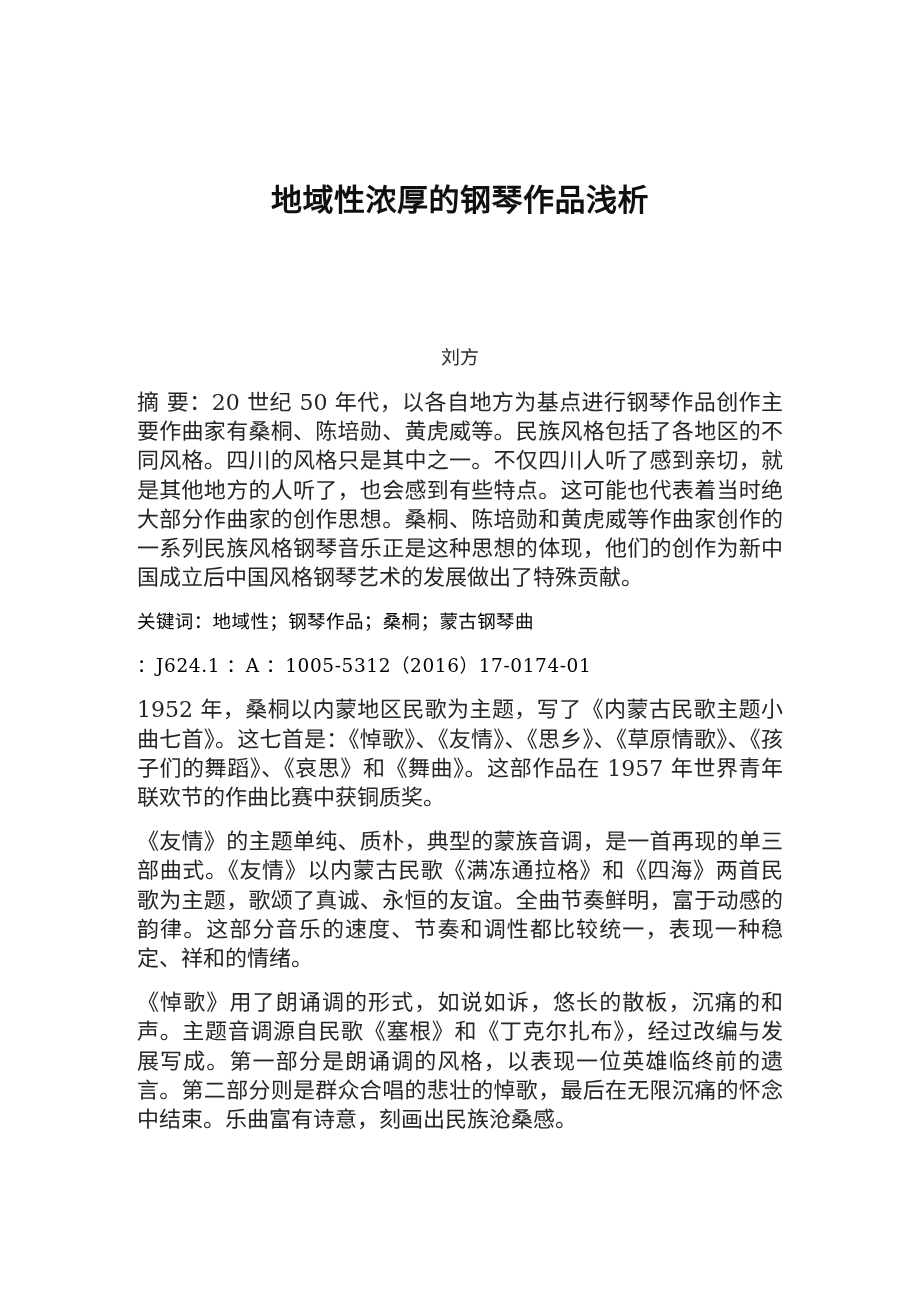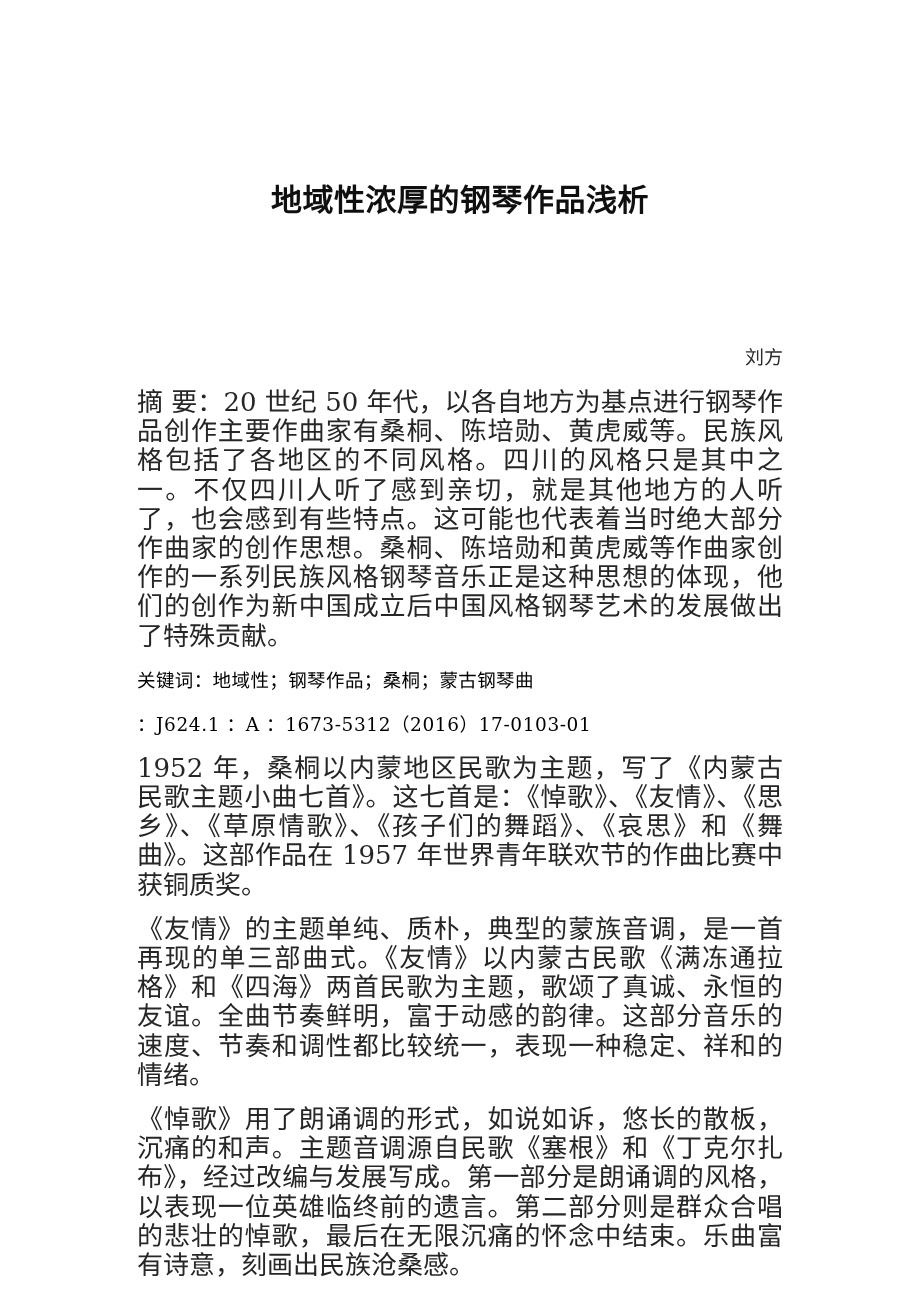--- a/index.html
+++ b/index.html
@@ -57,26 +57,26 @@
     left: 0;
     top: 343px;
     width: 646px;
   }
 
   .author {
     font-size: 19px;
     line-height: 29px;
     color: #2b2b2b;
     margin: 0 0 16px 0;
-    text-align: right;
+    text-align: center;
   }
 
   p.para {
     margin: 0 0 15px 0;
-    font-size: 26px;
+    font-size: 22px;
     line-height: 29.2px;
     text-align: justify;
     text-justify: inter-ideograph;
     color: #262626;
     word-break: break-all;
     letter-spacing: 0px;
   }
 
   p.para:last-child {
     margin-bottom: 0;
@@ -105,21 +105,21 @@
     <h1 class="doc-title">地域性浓厚的钢琴作品浅析</h1>
 
     <div class="flow">
 
       <div class="author">刘方</div>
 
       <p class="para">摘  要：20 世纪 50 年代，以各自地方为基点进行钢琴作品创作主要作曲家有桑桐、陈培勋、黄虎威等。民族风格包括了各地区的不同风格。四川的风格只是其中之一。不仅四川人听了感到亲切，就是其他地方的人听了，也会感到有些特点。这可能也代表着当时绝大部分作曲家的创作思想。桑桐、陈培勋和黄虎威等作曲家创作的一系列民族风格钢琴音乐正是这种思想的体现，他们的创作为新中国成立后中国风格钢琴艺术的发展做出了特殊贡献。</p>
 
       <div class="meta-line">关键词：地域性；钢琴作品；桑桐；蒙古钢琴曲</div>
 
-      <div class="meta-line code-line">：J624.1 ：A ：1673-5312（2016）17-0103-01</div>
+      <div class="meta-line code-line">：J624.1 ：A ：1005-5312（2016）17-0174-01</div>
 
       <p class="para">1952 年，桑桐以内蒙地区民歌为主题，写了《内蒙古民歌主题小曲七首》。这七首是：《悼歌》、《友情》、《思乡》、《草原情歌》、《孩子们的舞蹈》、《哀思》和《舞曲》。这部作品在 1957 年世界青年联欢节的作曲比赛中获铜质奖。</p>
 
       <p class="para">《友情》的主题单纯、质朴，典型的蒙族音调，是一首再现的单三部曲式。《友情》以内蒙古民歌《满冻通拉格》和《四海》两首民歌为主题，歌颂了真诚、永恒的友谊。全曲节奏鲜明，富于动感的韵律。这部分音乐的速度、节奏和调性都比较统一，表现一种稳定、祥和的情绪。</p>
 
       <p class="para">《悼歌》用了朗诵调的形式，如说如诉，悠长的散板，沉痛的和声。主题音调源自民歌《塞根》和《丁克尔扎布》，经过改编与发展写成。第一部分是朗诵调的风格，以表现一位英雄临终前的遗言。第二部分则是群众合唱的悲壮的悼歌，最后在无限沉痛的怀念中结束。乐曲富有诗意，刻画出民族沧桑感。</p>
 
 
     </div>
   </div>

